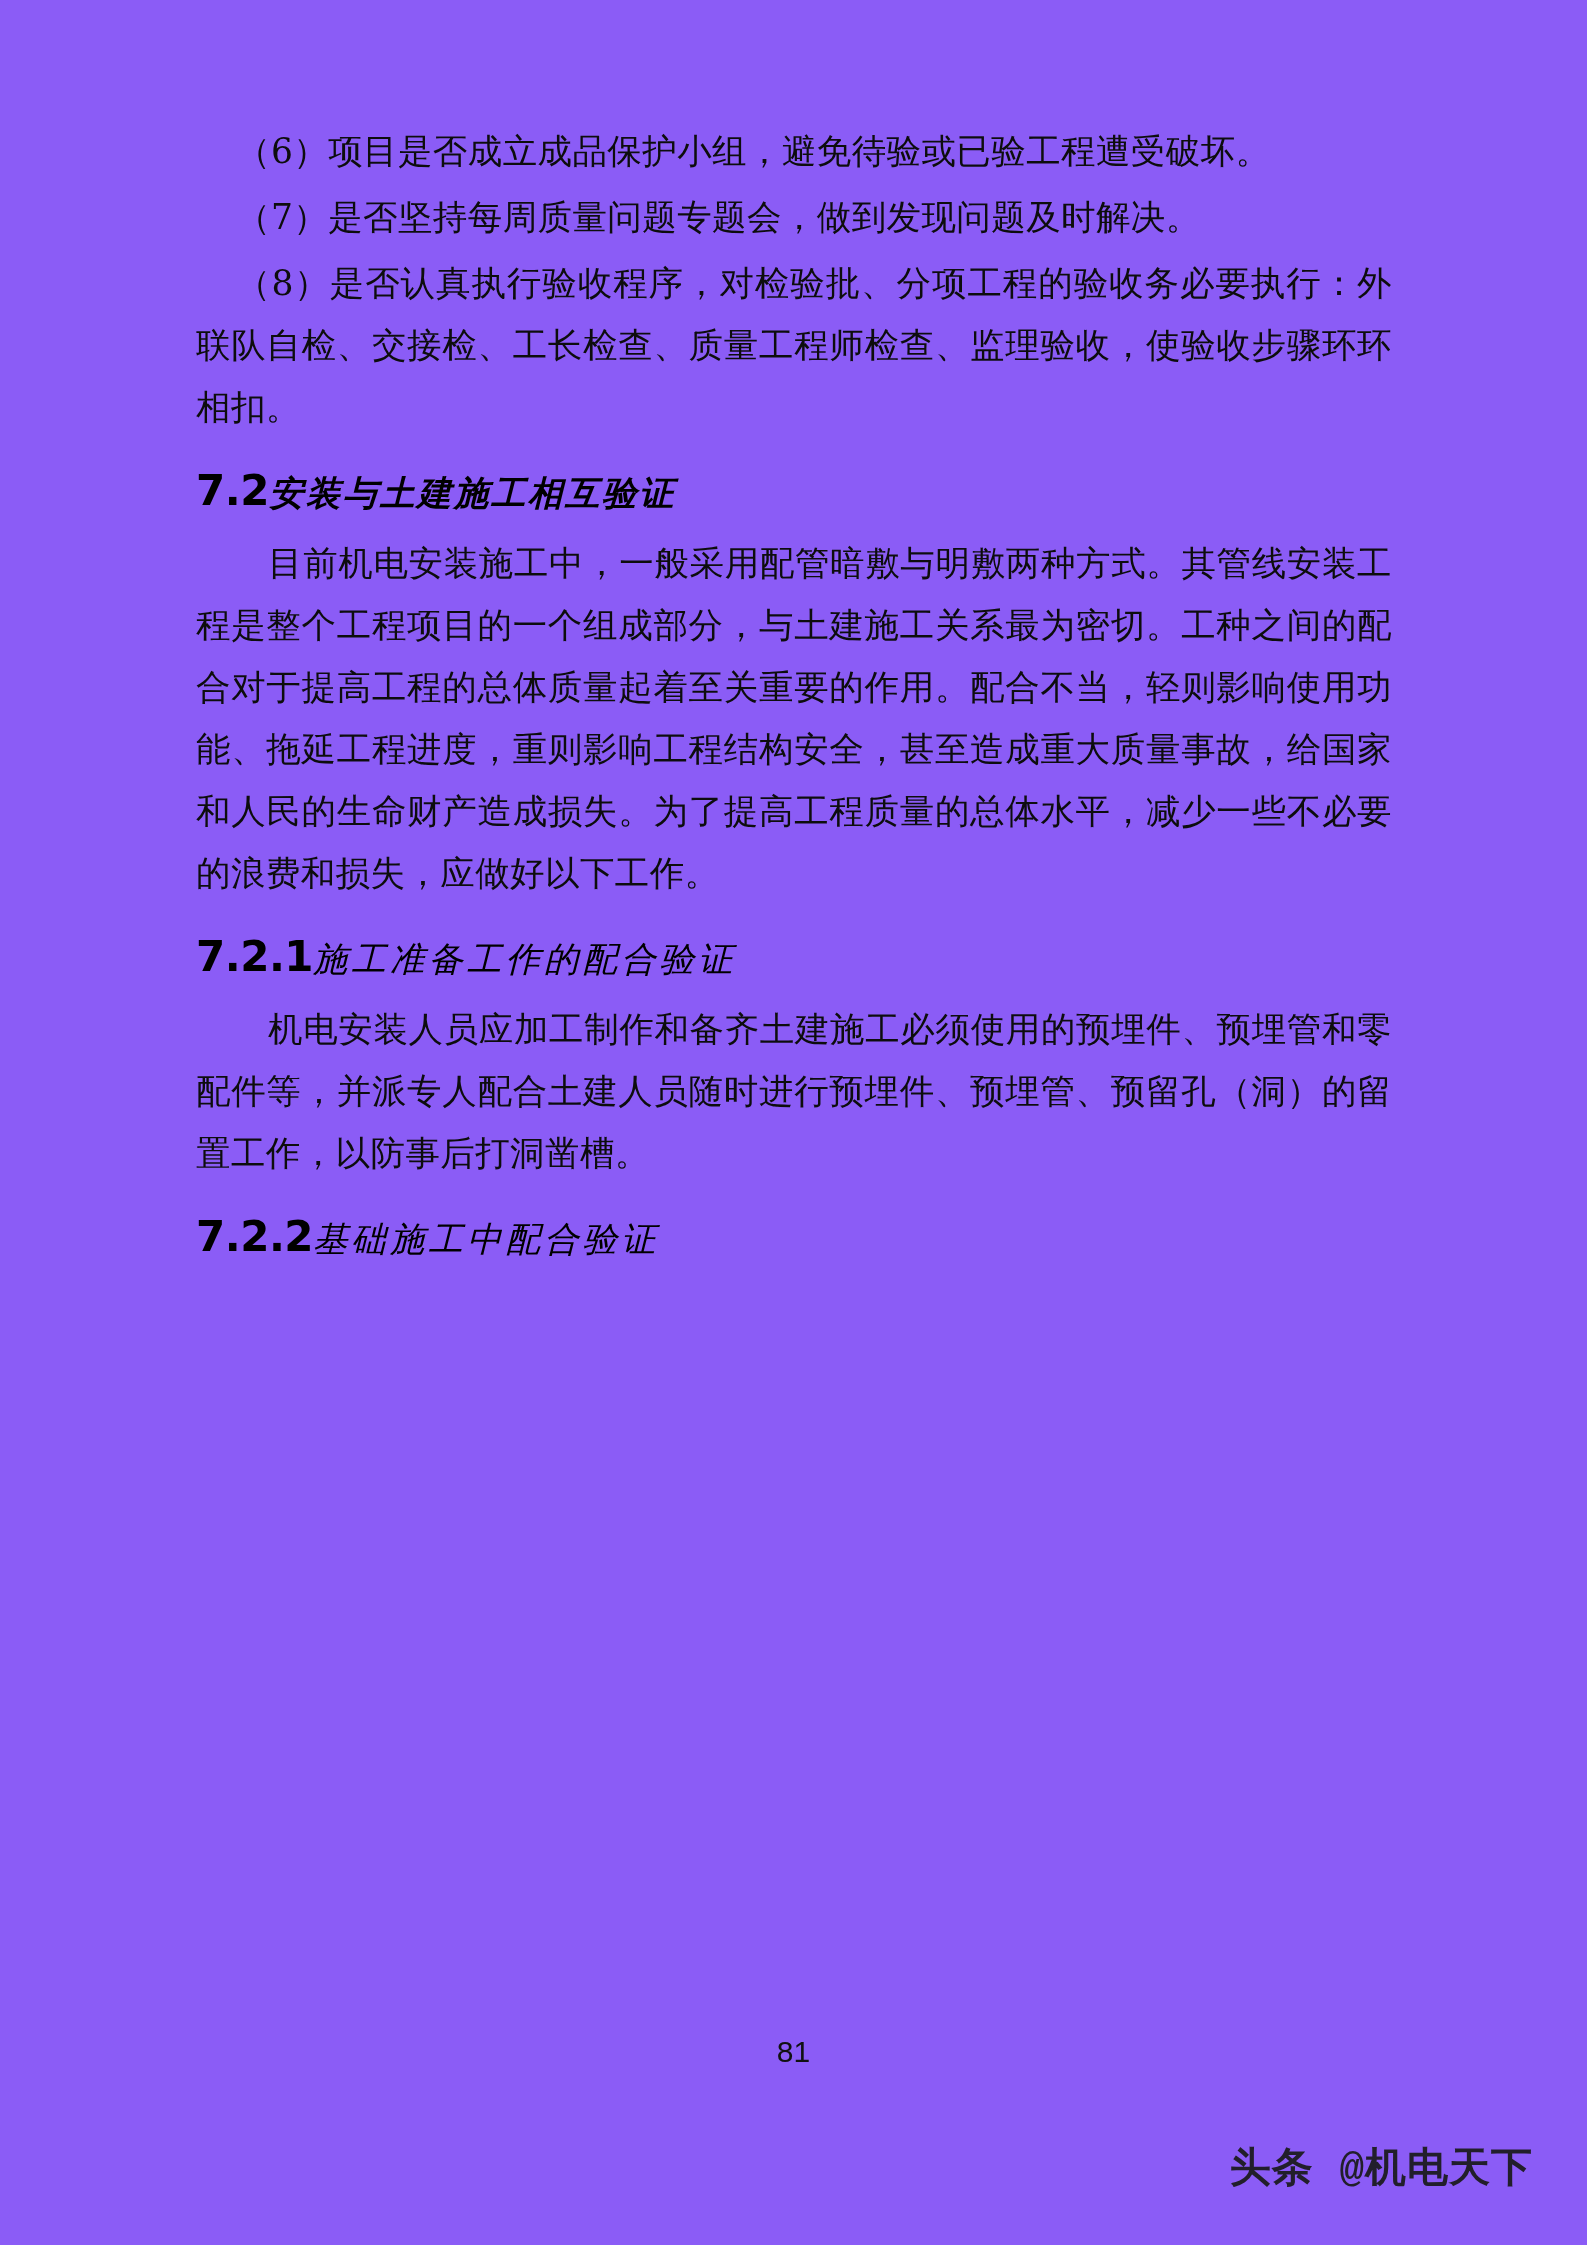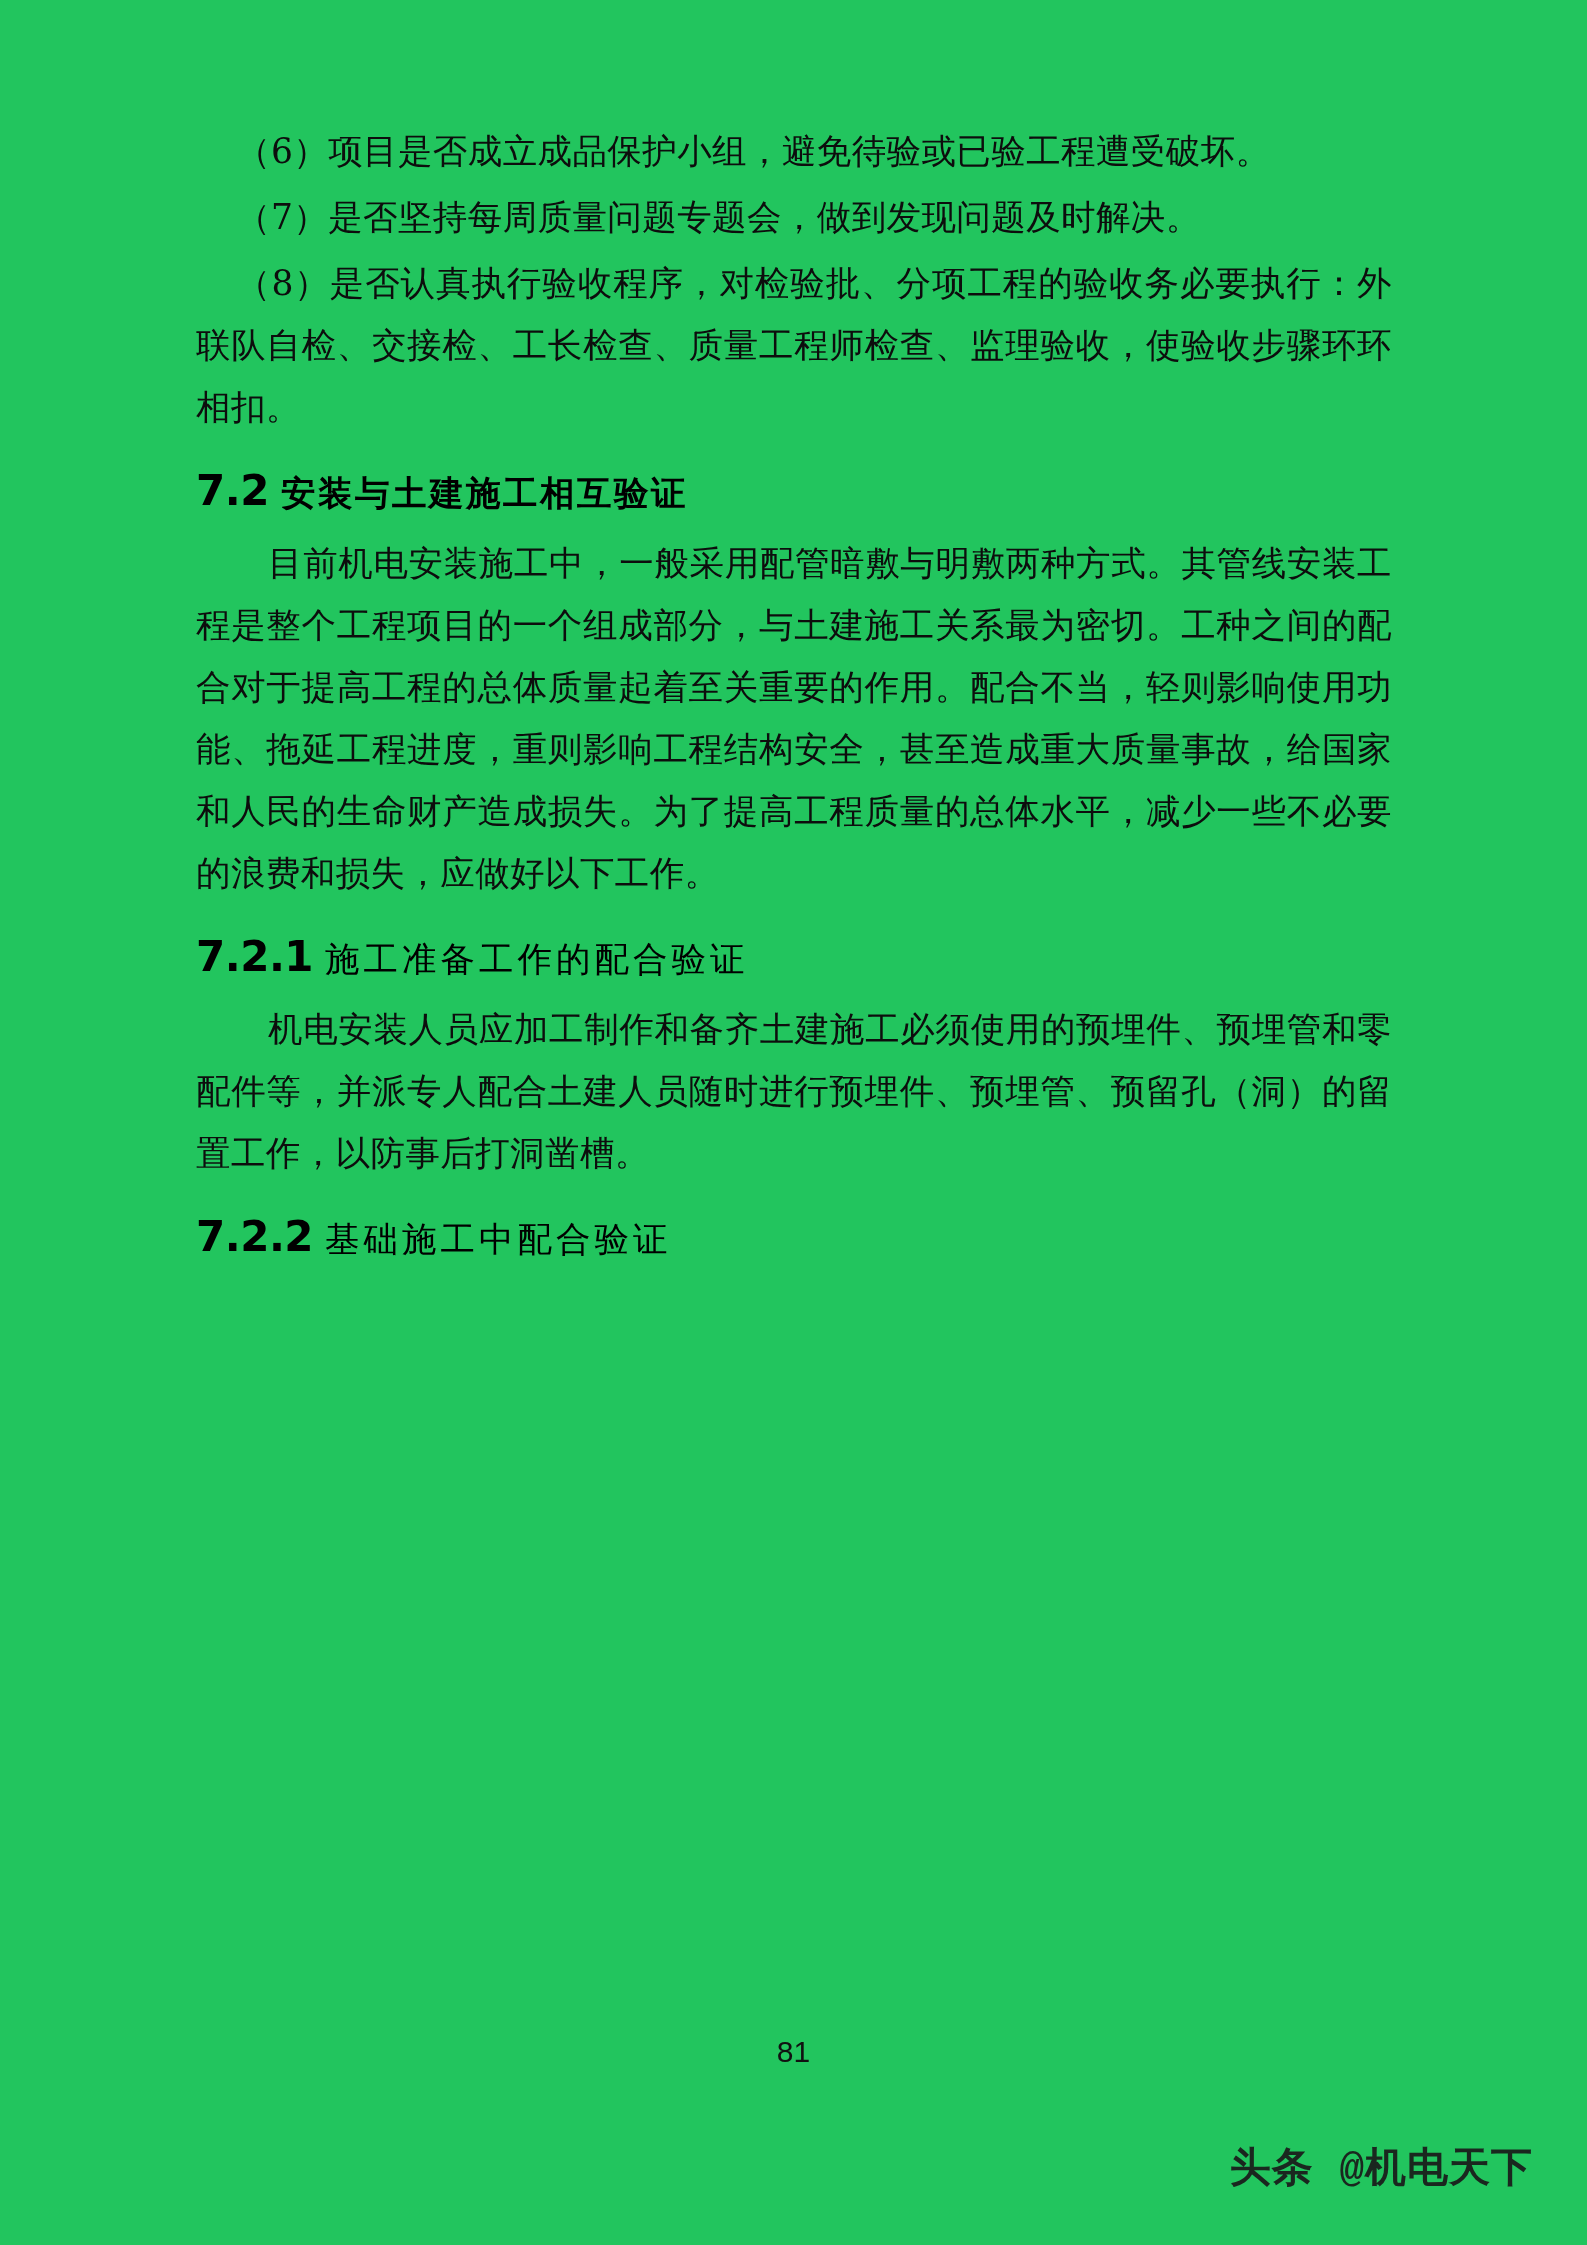--- a/index.html
+++ b/index.html
@@ -4,21 +4,21 @@
 <style>
   html, body {
     margin: 0;
     padding: 0;
     background: #ffffff;
   }
   .page {
     position: relative;
     width: 1587px;
     height: 2245px;
-    background: #22c55e;
+    background: #8b5cf6;
     overflow: hidden;
     font-family: "DejaVu Serif", "Liberation Serif", serif;
     color: #000000;
   }
   .content {
     position: absolute;
     left: 196px;
     top: 120px;
     width: 1196px;
   }
@@ -52,21 +52,21 @@
   .heading .num {
     font-family: "DejaVu Sans", "Liberation Sans", sans-serif;
     font-weight: bold;
     font-size: 42px;
     letter-spacing: -0.5px;
   }
   .heading .htext {
     font-family: "DejaVu Serif", "Liberation Serif", serif;
     font-weight: bold;
     letter-spacing: 2.5px;
-    margin-left: 12px;
+    font-style: italic;
   }
   .heading.sub .htext {
     font-weight: normal;
     letter-spacing: 4px;
   }
 
   
   .page-number {
     position: absolute;
     left: 0;

